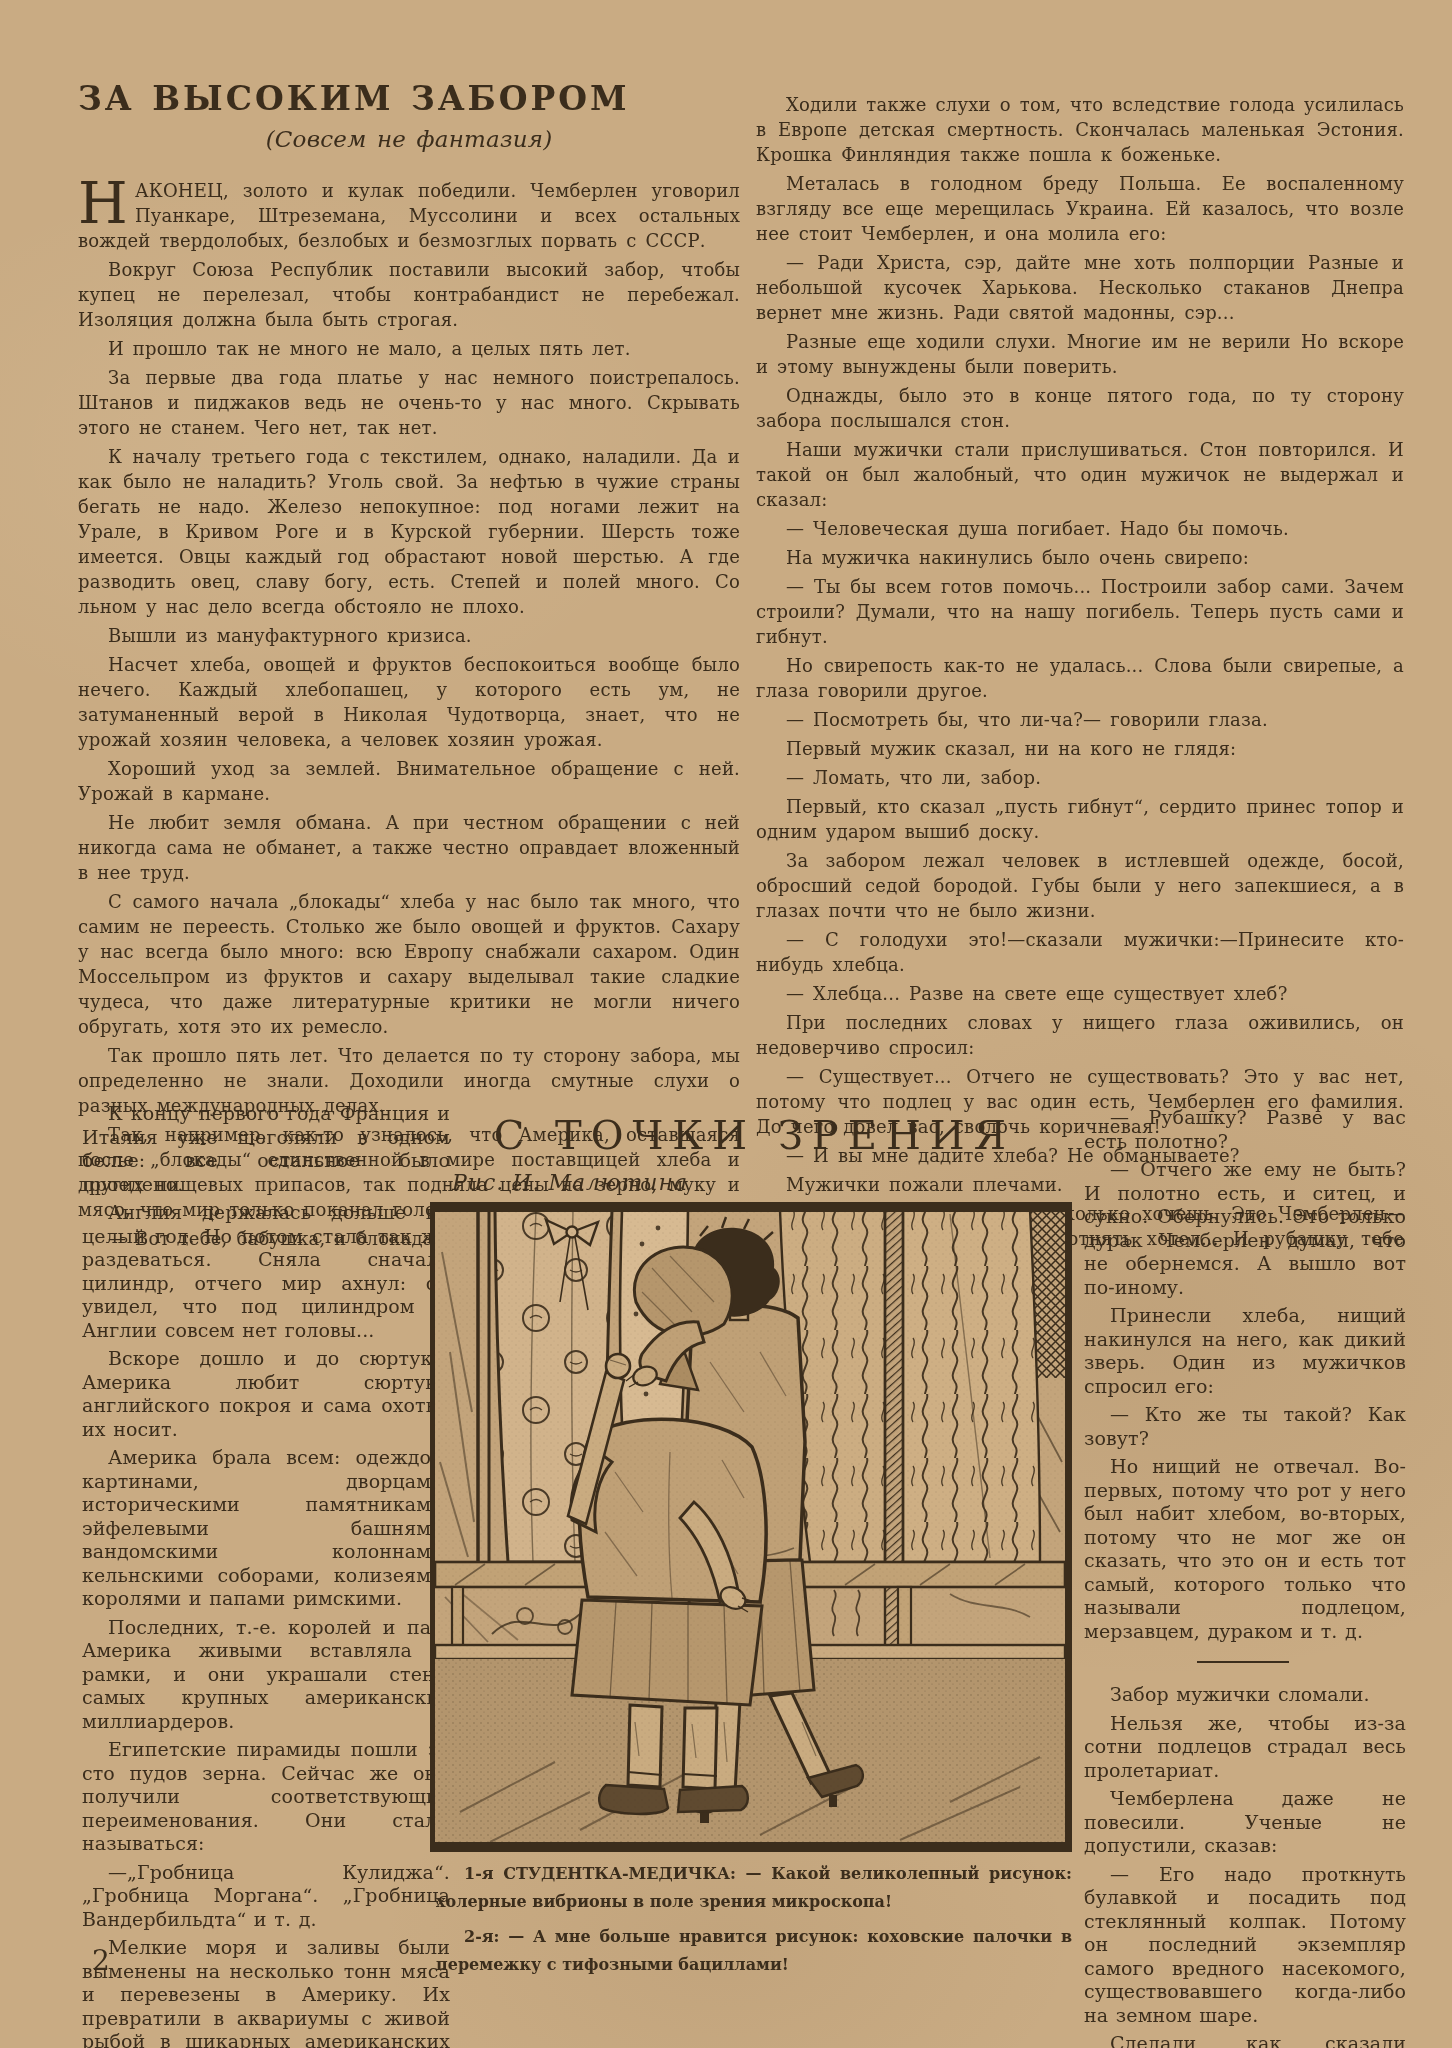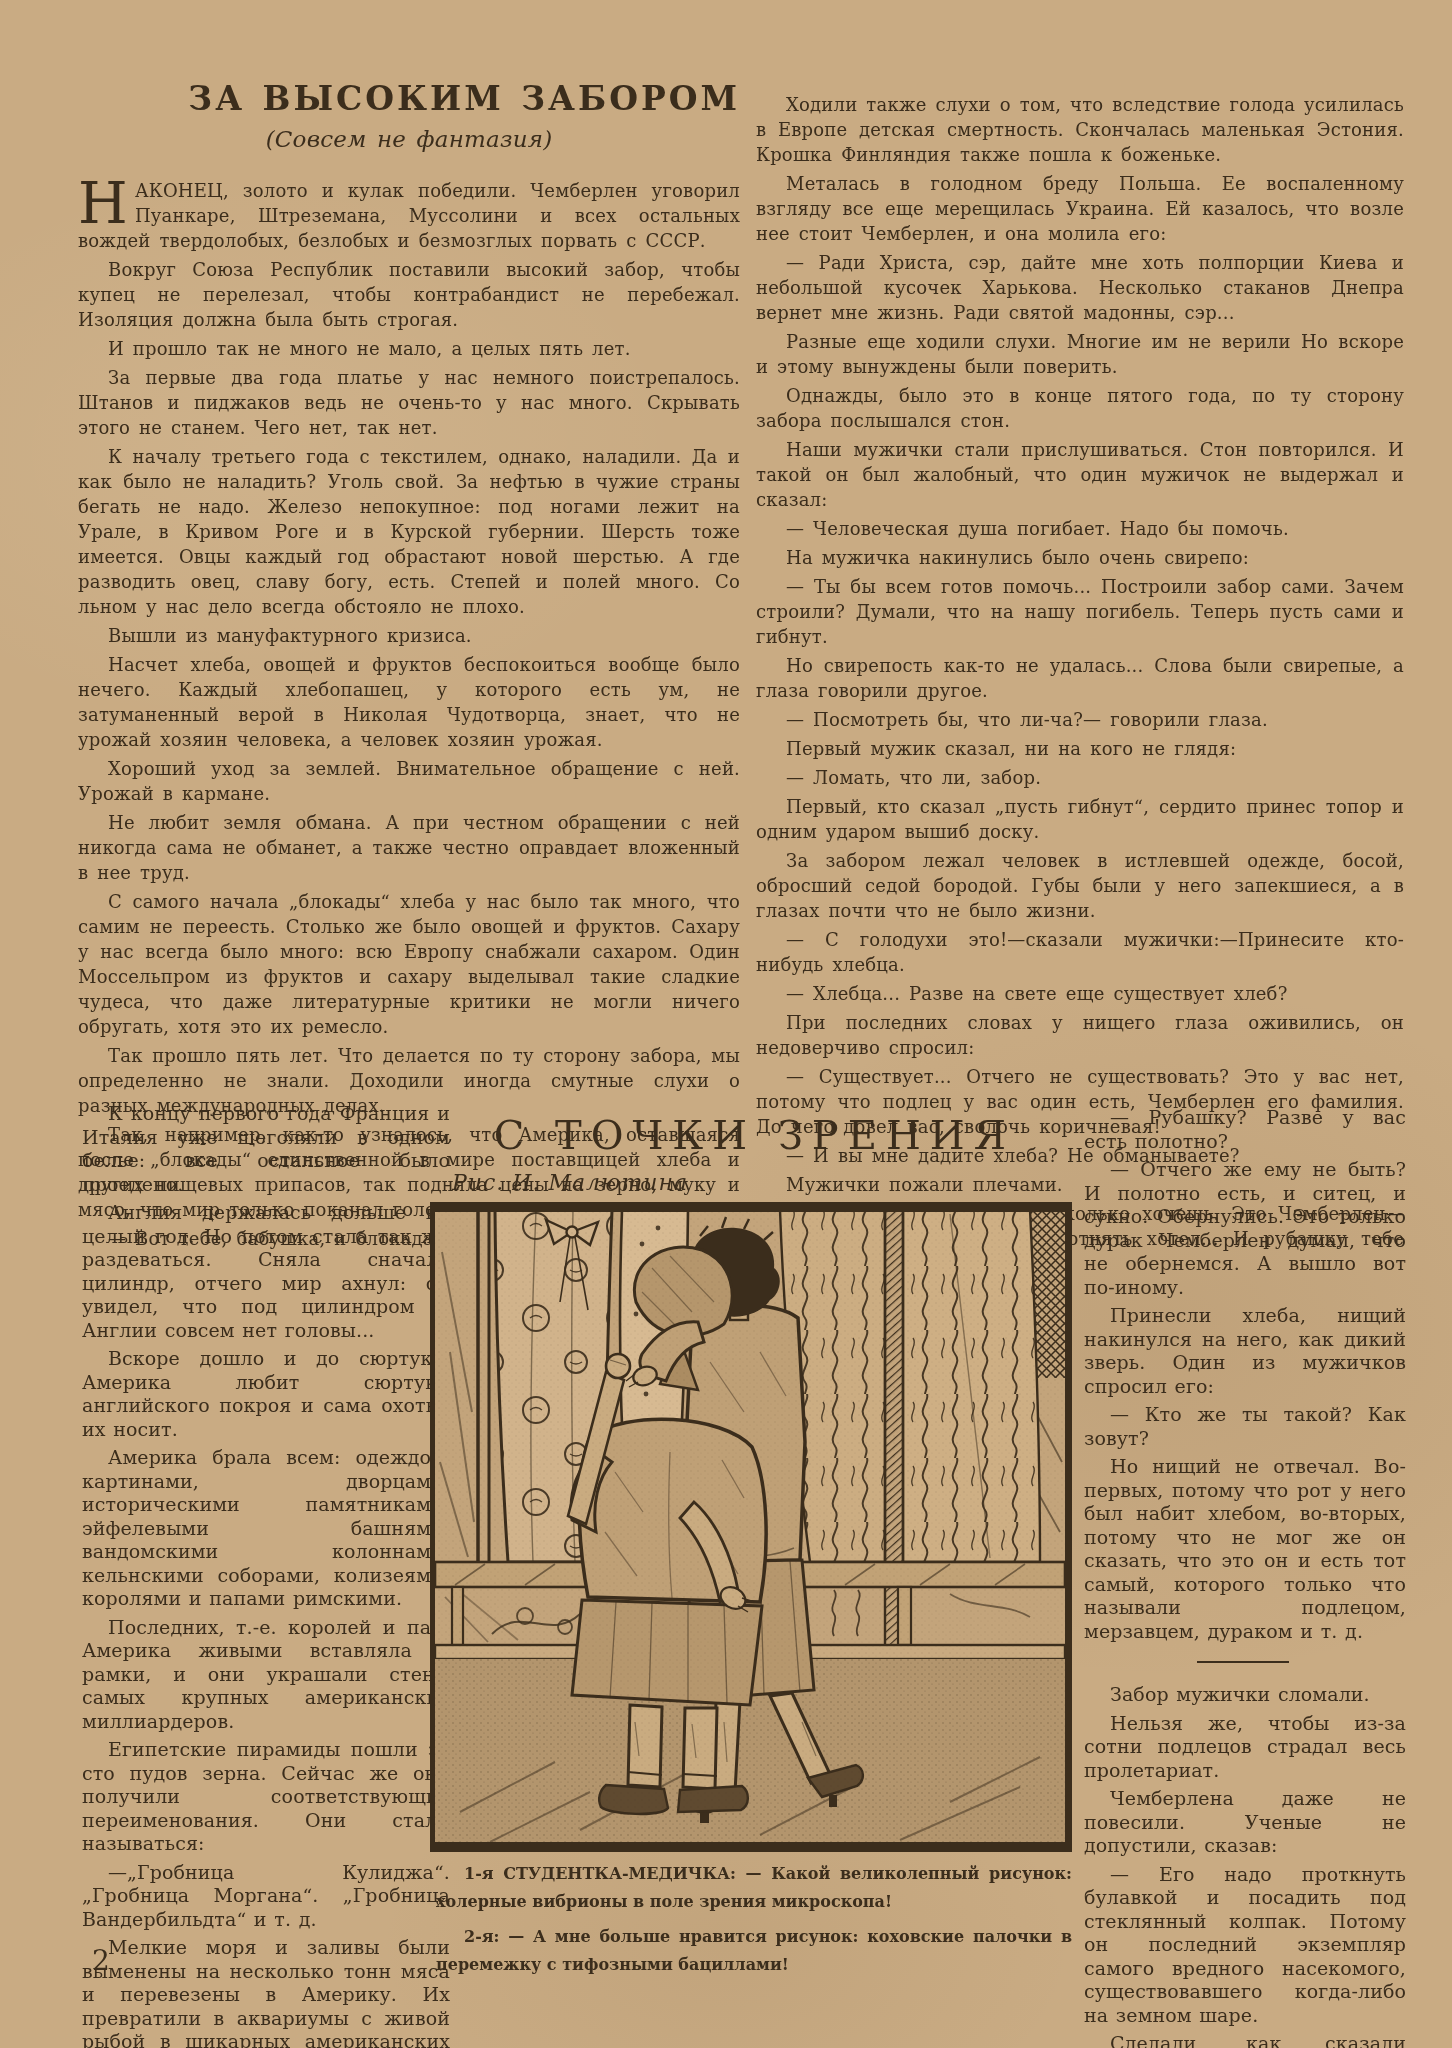--- a/index.html
+++ b/index.html
@@ -17,21 +17,21 @@
   .col p { margin:0 0 4px 0; text-indent:30px; }
   .full-col { font-size:18px; line-height:25px; letter-spacing:0.2px; word-spacing:3px; }
   .narrow-col { font-size:19px; line-height:23.5px; letter-spacing:0.1px; word-spacing:1.5px; }
   .narrow-col p { margin:0 0 5px 4px; text-indent:26px; }
 
   #left-full  { left:78px;  top:86px;  width:662px; }
   #right-full { left:756px; top:92px;  width:648px; }
   #left-narrow  { left:78px;   top:1102px; width:372px; }
   #right-narrow { left:1080px; top:1106px; width:326px; }
 
-  .article-title { text-align:right; font-weight:bold; font-size:33px; letter-spacing:3px;
+  .article-title { text-align:left; font-weight:bold; font-size:33px; letter-spacing:3px;
                    margin:0 0 16px 0; text-indent:0; }
   .article-subtitle { text-align:center; font-style:italic; font-size:23px; margin:0 0 26px 0; }
   #left-full p.lede:first-letter {
     float:left; font-size:57px; line-height:44px; padding:3px 7px 0 0; font-weight:normal;
   }
   #left-full p.lede { text-indent:0; }
 
   .cartoon-title { position:absolute; left:415px; top:1112px; width:600px; text-align:right;
                    font-weight:normal; font-size:40px; letter-spacing:9px; }
   .cartoon-credit { position:absolute; left:452px; top:1170px; font-style:italic; font-size:22px;
@@ -68,21 +68,21 @@
         <p>Так прошло пять лет. Что делается по ту сторону забора, мы определенно не знали. Доходили иногда смутные слухи о разных международных делах.</p>
         <p>Так, например, как-то узналось, что Америка, оставшаяся после „блокады“ единственной в мире поставщицей хлеба и других пищевых припасов, так подняла цены на зерно, муку и мясо, что мир только покачал головой и простонал:</p>
         <p>— Вот тебе, бабушка, и блокада. Доблокадились!</p>
       </div>
   </div>
 
   <div class="col full-col" id="right-full">
     <div>
         <p>Ходили также слухи о том, что вследствие голода усилилась в Европе детская смертность. Скончалась маленькая Эстония. Крошка Финляндия также пошла к боженьке.</p>
         <p>Металась в голодном бреду Польша. Ее воспаленному взгляду все еще мерещилась Украина. Ей казалось, что возле нее стоит Чемберлен, и она молила его:</p>
-        <p>— Ради Христа, сэр, дайте мне хоть полпорции Киева и небольшой кусочек Харькова. Несколько стаканов Днепра вернет мне жизнь. Ради святой мадонны, сэр...</p>
+        <p>— Ради Христа, сэр, дайте мне хоть полпорции Разные и небольшой кусочек Харькова. Несколько стаканов Днепра вернет мне жизнь. Ради святой мадонны, сэр...</p>
         <p>Разные еще ходили слухи. Многие им не верили Но вскоре и этому вынуждены были поверить.</p>
         <p>Однажды, было это в конце пятого года, по ту сторону забора послышался стон.</p>
         <p>Наши мужички стали прислушиваться. Стон повторился. И такой он был жалобный, что один мужичок не выдержал и сказал:</p>
         <p>— Человеческая душа погибает. Надо бы помочь.</p>
         <p>На мужичка накинулись было очень свирепо:</p>
         <p>— Ты бы всем готов помочь... Построили забор сами. Зачем строили? Думали, что на нашу погибель. Теперь пусть сами и гибнут.</p>
         <p>Но свирепость как-то не удалась... Слова были свирепые, а глаза говорили другое.</p>
         <p>— Посмотреть бы, что ли-ча?— говорили глаза.</p>
         <p>Первый мужик сказал, ни на кого не глядя:</p>
         <p>— Ломать, что ли, забор.</p>

